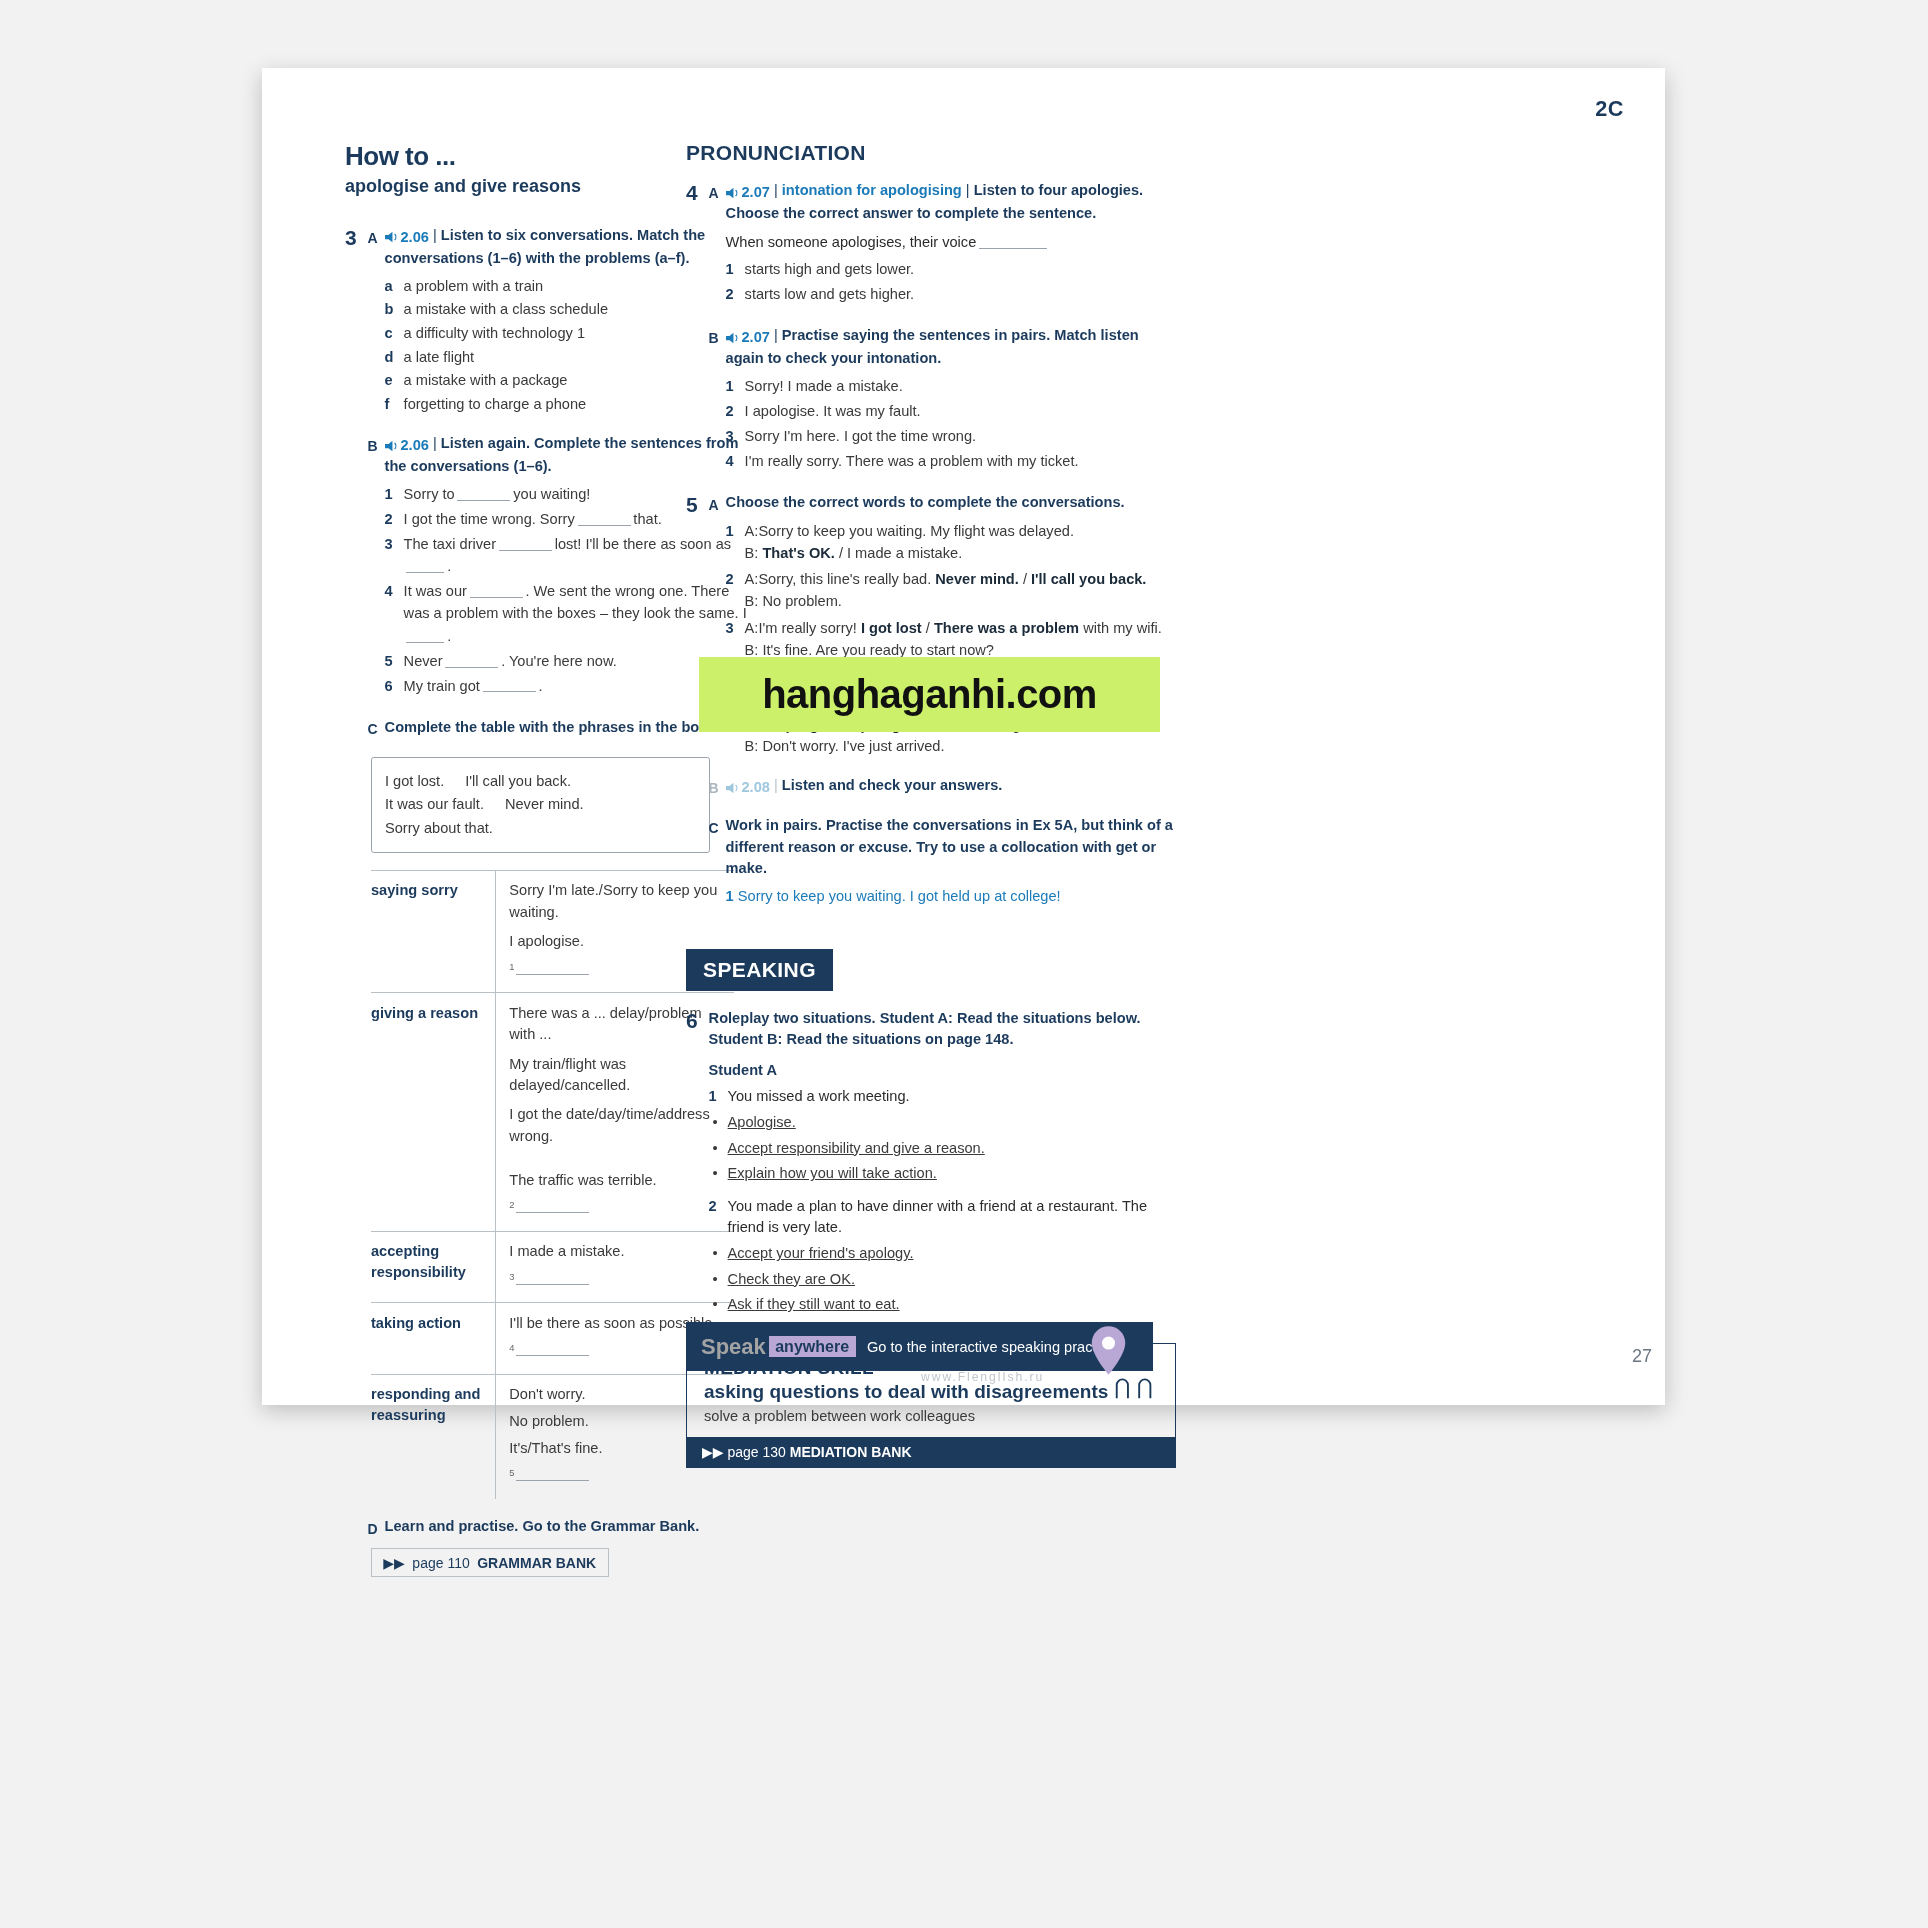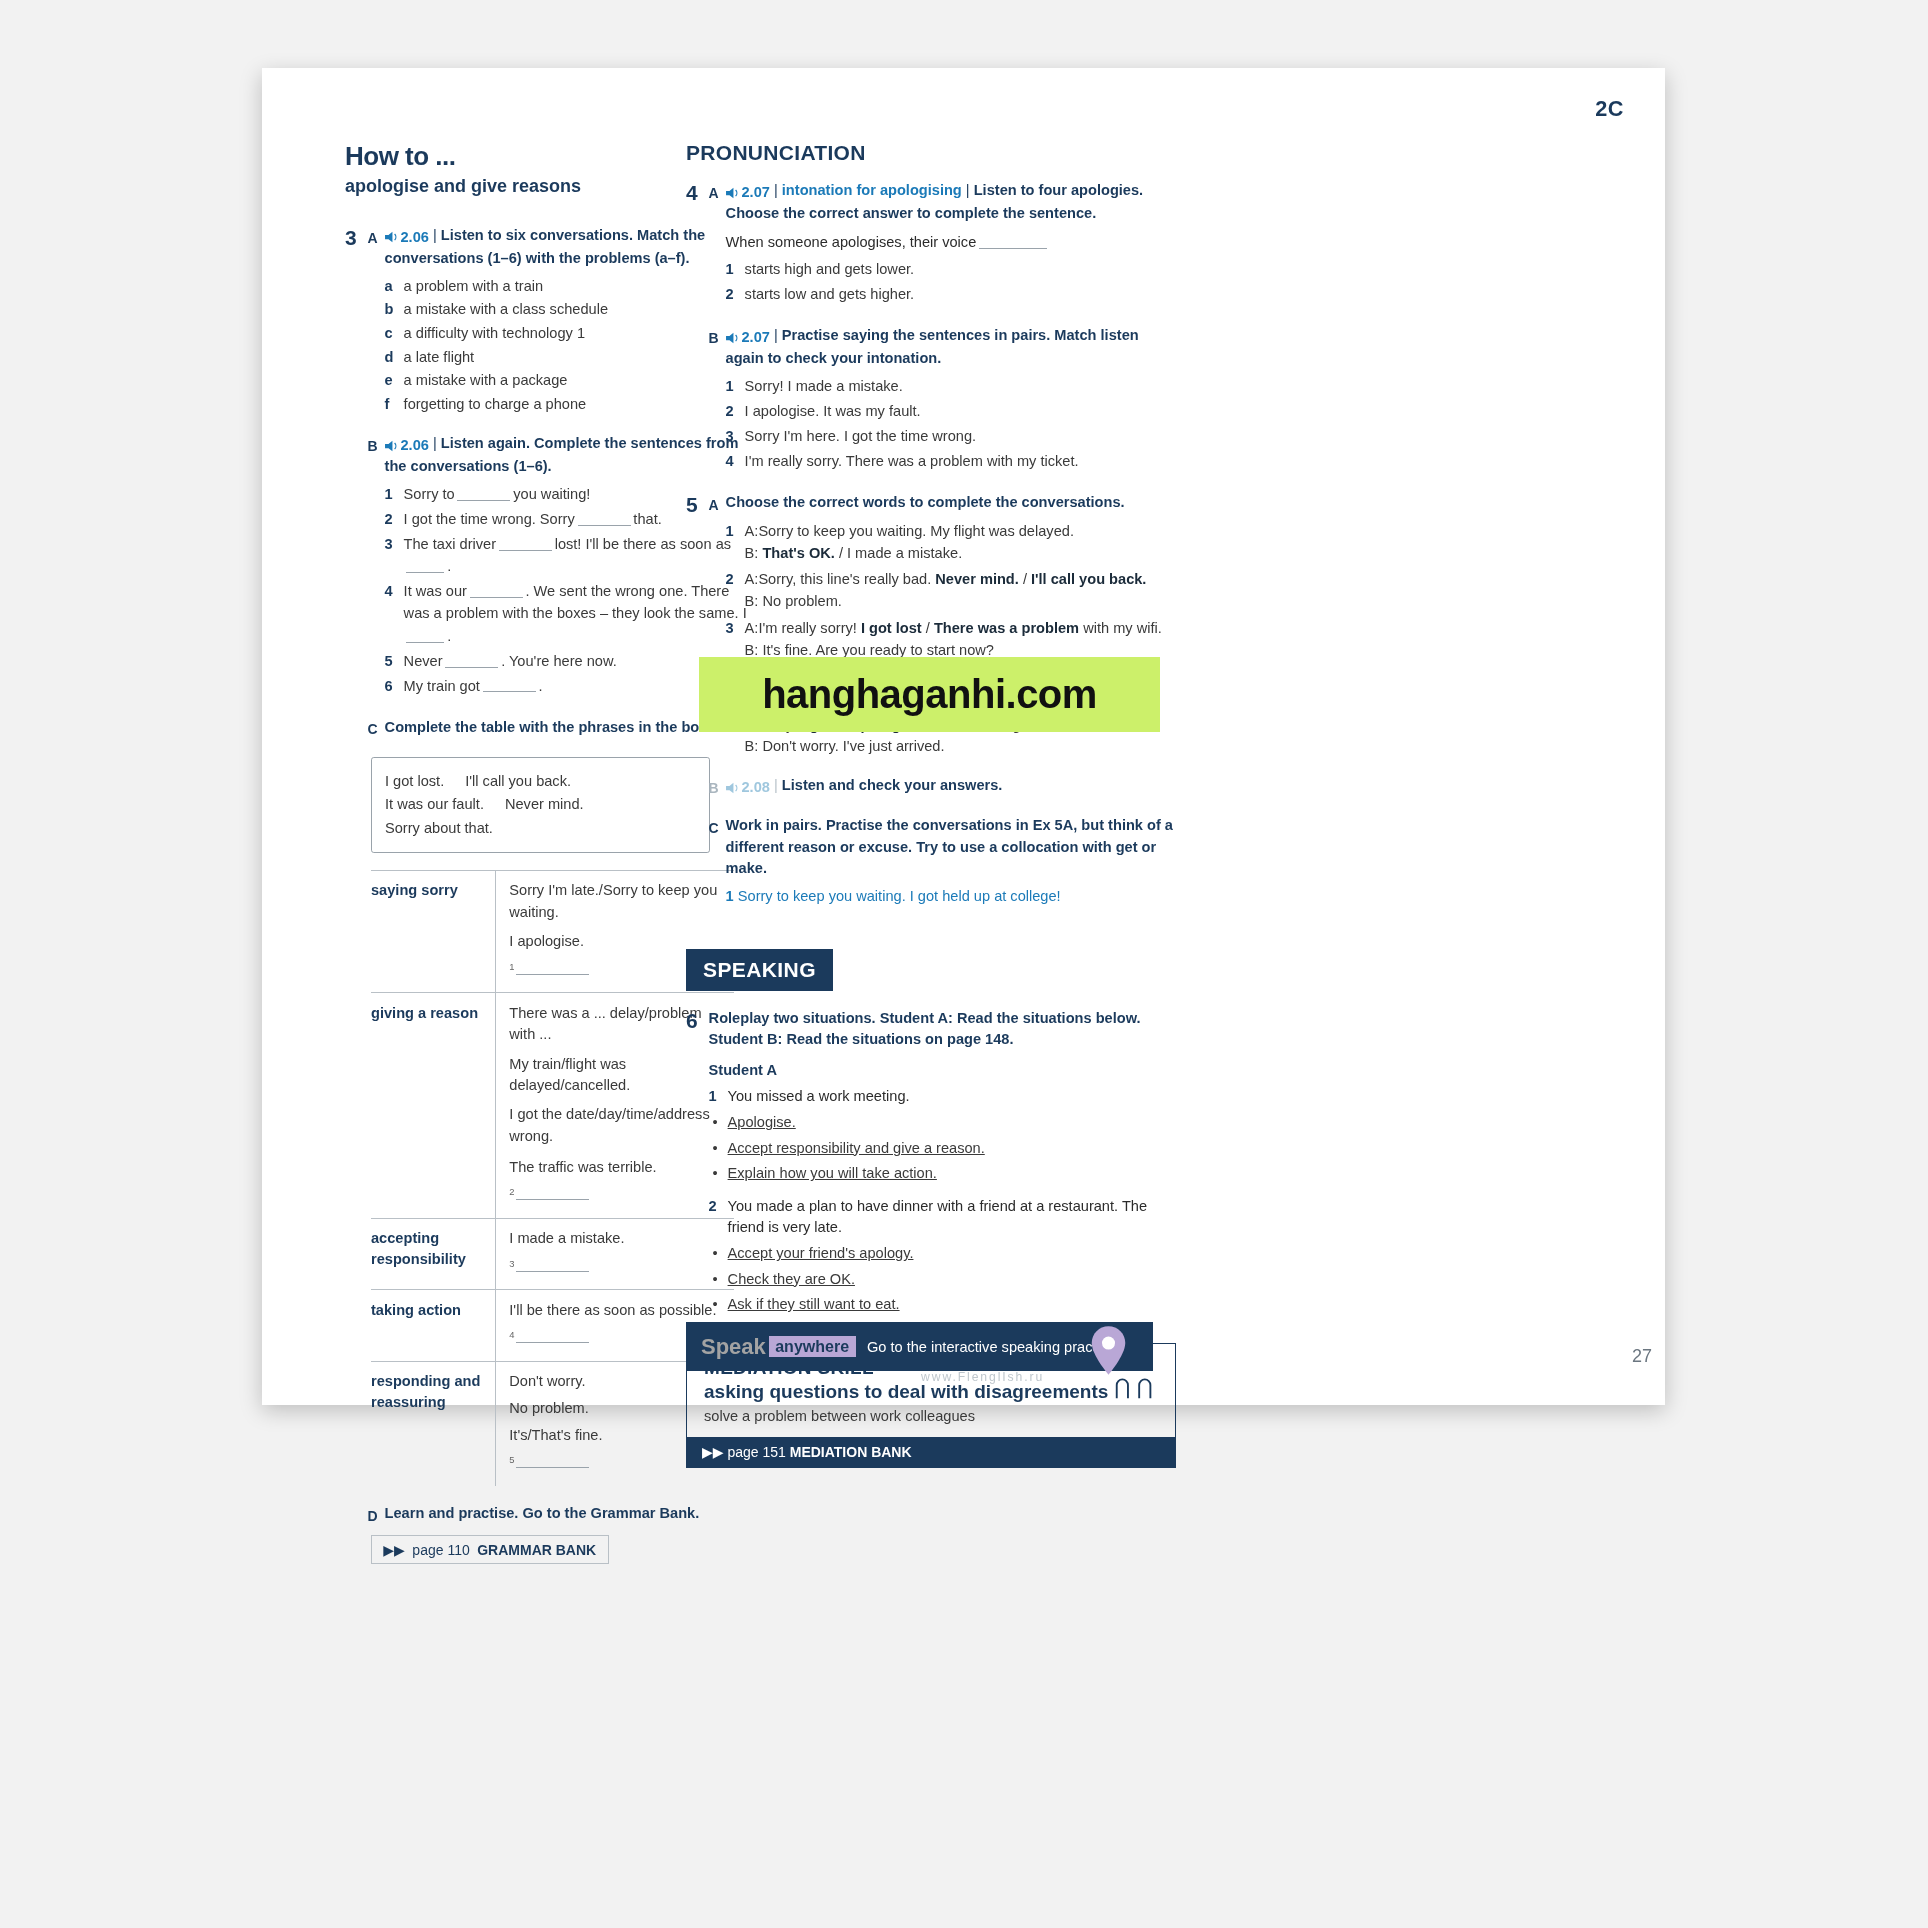--- a/index.html
+++ b/index.html
@@ -251,21 +251,21 @@
           <div style="margin-top:8.5px">I apologise.</div>
           <span class="numblank"><i>1</i><u></u></span>
         </td>
       </tr>
       <tr>
         <td class="lab">giving a reason</td>
         <td class="val">
           <div>There was a ... delay/problem with ...</div>
           <div style="margin-top:8.5px">My train/flight was delayed/cancelled.</div>
           <div style="margin-top:8.5px">I got the date/day/time/address wrong.</div>
-          <div style="margin-top:10px">The traffic was terrible.</div>
+          <div style="margin-top:23px">The traffic was terrible.</div>
           <span class="numblank"><i>2</i><u></u></span>
         </td>
       </tr>
       <tr>
         <td class="lab">accepting responsibility</td>
         <td class="val">
           <div>I made a mistake.</div>
           <span class="numblank"><i>3</i><u></u></span>
         </td>
       </tr>
@@ -480,21 +480,21 @@
             <circle cx="14" cy="8" r="5.5" fill="none" stroke="#1b3a5c" stroke-width="2"></circle>
             <circle cx="36" cy="8" r="5.5" fill="none" stroke="#1b3a5c" stroke-width="2"></circle>
             <path d="M19 8h12" stroke="#1b3a5c" stroke-width="2"></path>
             <path d="M6 44V30a6 6 0 0112 0v14" fill="none" stroke="#1b3a5c" stroke-width="2"></path>
             <path d="M30 44V30a6 6 0 0112 0v14" fill="none" stroke="#1b3a5c" stroke-width="2"></path>
           </svg>
         </div>
       </div>
       <div class="med-foot">
         <span>▶▶</span>
-        <span>page 151</span>
+        <span>page 130</span>
         <b>MEDIATION BANK</b>
       </div>
     </div>
   </div>
 
   <div class="speakbar">
     <span class="sa1">Speak</span>
     <span class="sa2">anywhere</span>
     <span class="sa3">Go to the interactive speaking practice</span>
     <span class="pin">

